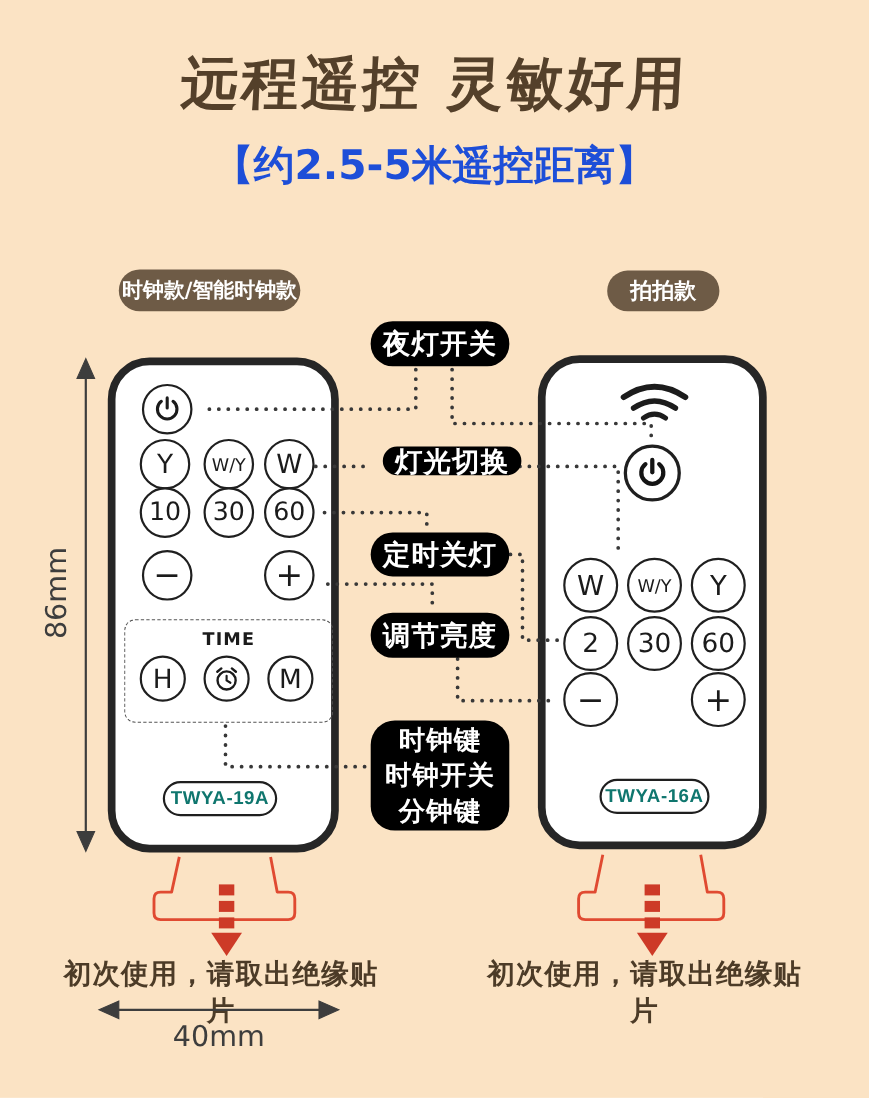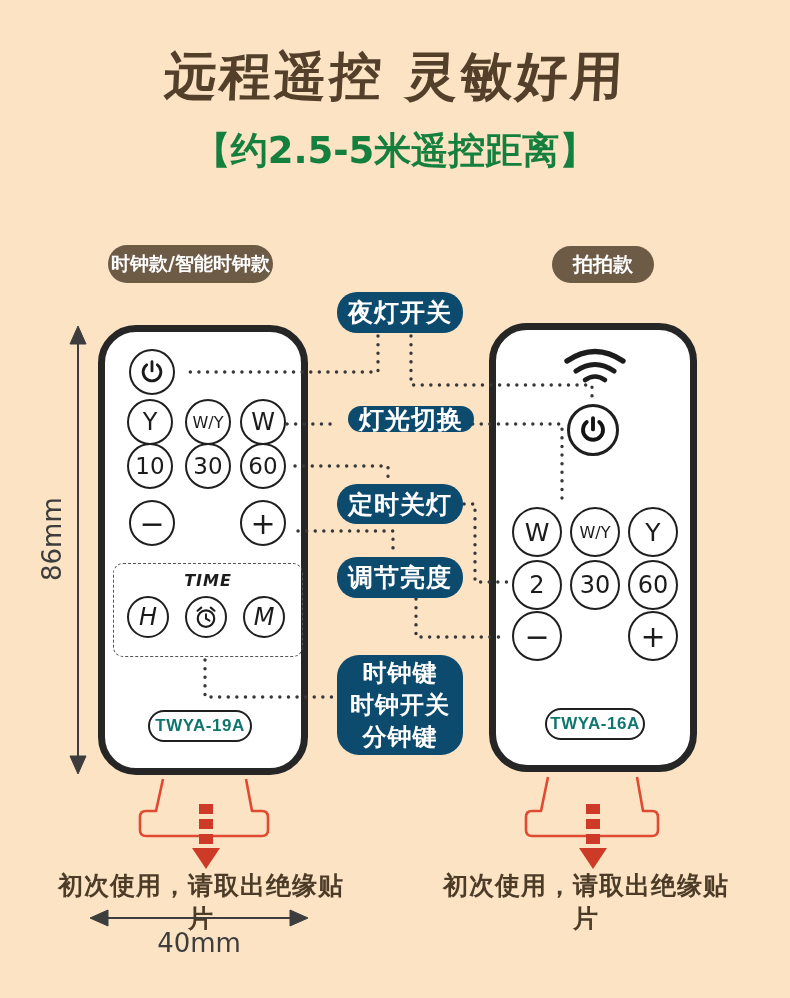--- a/index.html
+++ b/index.html
@@ -1,37 +1,37 @@
 <!DOCTYPE html>
 <html><head>
 <meta charset="utf-8">
 <style>
   html,body{margin:0;padding:0;}
   body{font-family:"DejaVu Sans","Liberation Sans",sans-serif;}
   #stage{position:relative;width:790px;height:998px;background:#fbe3c4;overflow:hidden;}
   .abs{position:absolute;}
   .title{left:0;top:42px;width:790px;text-align:center;font-size:52px;font-weight:800;
          color:#54402a;letter-spacing:3px;transform:skewX(-3deg);}
-  .subtitle{left:0;top:126px;width:790px;text-align:center;font-size:37px;font-weight:700;color:#15803d;}
+  .subtitle{left:0;top:126px;width:790px;text-align:center;font-size:37px;font-weight:700;color:#1d4ed8;}
   .model-badge{background:#6e5b46;color:#fff;border-radius:19px;display:flex;align-items:center;
                justify-content:center;font-weight:600;}
   .remote{position:absolute;background:#fff;border:7px solid #262626;border-radius:38px;box-sizing:border-box;}
   .btn{position:absolute;border:2.4px solid #1f1f1f;border-radius:50%;background:#fff;
        display:flex;align-items:center;justify-content:center;color:#1b1b1b;box-sizing:border-box;}
   .b46{width:46px;height:46px;font-size:24px;}
   .b50{width:50px;height:50px;font-size:25px;}
   .small-label{font-size:16px;text-align:center;}
   .sign{font-size:30px;font-weight:400;}
   .time-box{position:absolute;border:1.6px dashed #555;border-radius:10px;box-sizing:border-box;}
   .time-label{position:absolute;width:100%;text-align:center;top:7px;font-size:16px;font-weight:700;
               letter-spacing:1px;color:#1b1b1b;}
   .pill{position:absolute;border:2.5px solid #1f1f1f;border-radius:16px;display:flex;align-items:center;
         justify-content:center;font-family:Liberation Sans, sans-serif;
         font-size:17px;font-weight:700;color:#0f766e;box-sizing:border-box;letter-spacing:0.5px;}
-  .callout{position:absolute;background:#0c4a6e;color:#fff;border-radius:20px;display:flex;
+  .callout{position:absolute;background:#000000;color:#fff;border-radius:20px;display:flex;
            align-items:center;justify-content:center;font-size:25px;font-weight:700;z-index:4;
            letter-spacing:1px;}
   .callout.multi{flex-direction:column;border-radius:22px;line-height:32px;font-size:24px;}
   .note{position:absolute;font-size:25px;font-weight:600;color:#4c3b27;text-align:center;letter-spacing:1px;}
   .dim-label{position:absolute;font-size:26px;color:#3d3d3d;text-align:center;}
   svg{display:block;}
   #overlay{position:absolute;left:0;top:0;z-index:3;pointer-events:none;}
 </style>
 </head>
 <body>
@@ -97,21 +97,21 @@
     </div>
     <div class="btn b46" style="left:22px;top:67px;">Y</div>
     <div class="btn b46 small-label" style="left:80px;top:67px;">W/Y</div>
     <div class="btn b46" style="left:135px;top:67px;">W</div>
     <div class="btn b46" style="left:22px;top:111px;font-size:23px;">10</div>
     <div class="btn b46" style="left:80px;top:111px;font-size:23px;">30</div>
     <div class="btn b46" style="left:135px;top:111px;font-size:23px;">60</div>
     <div class="btn b46 sign" style="left:24px;top:168px;">−</div>
     <div class="btn b46 sign" style="left:135px;top:168px;">+</div>
 
-    <div class="time-box" style="left:8px;top:231px;width:190px;height:94px;font-style:italic;">
+    <div class="time-box" style="left:8px;top:231px;width:190px;height:94px;">
       <div class="time-label">TIME</div>
       <div class="btn" style="left:13px;top:32px;width:42px;height:42px;font-size:24px;">H</div>
       <div class="btn" style="left:71px;top:32px;width:42px;height:42px;">
         <svg width="26" height="26" viewBox="0 0 24 24">
           <circle cx="12" cy="13.5" r="7.6" stroke="#1b1b1b" stroke-width="2" fill="none"></circle>
           <path d="M12 9.5 V13.5 L15.2 15.4" stroke="#1b1b1b" stroke-width="1.8" fill="none" stroke-linecap="round"></path>
           <path d="M4.2 6.2 L7.6 3.4 M19.8 6.2 L16.4 3.4" stroke="#1b1b1b" stroke-width="2" stroke-linecap="round"></path>
         </svg>
       </div>
       <div class="btn" style="left:129px;top:32px;width:42px;height:42px;font-size:24px;">M</div>

